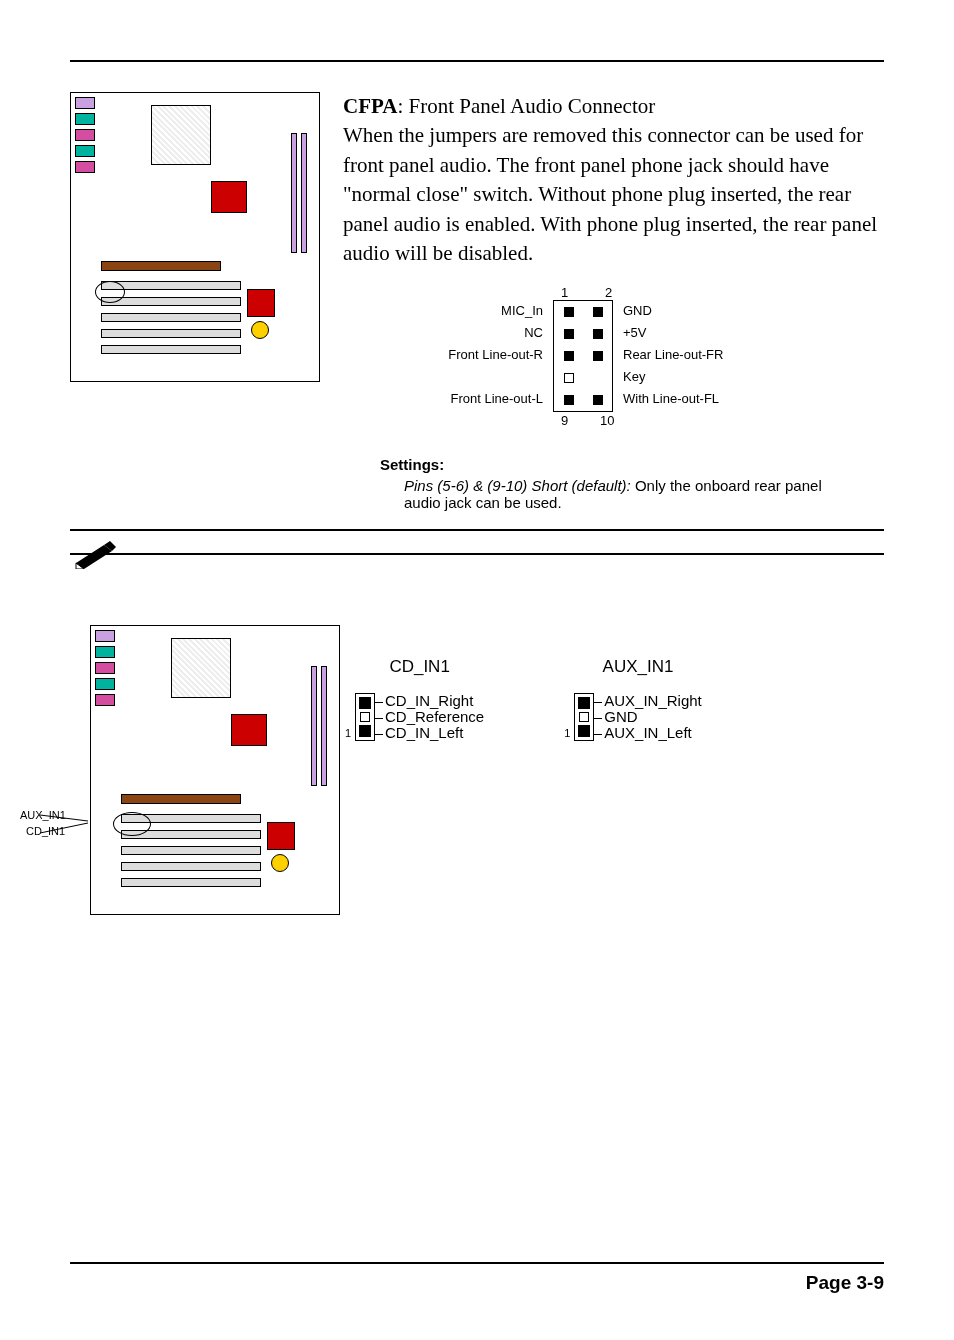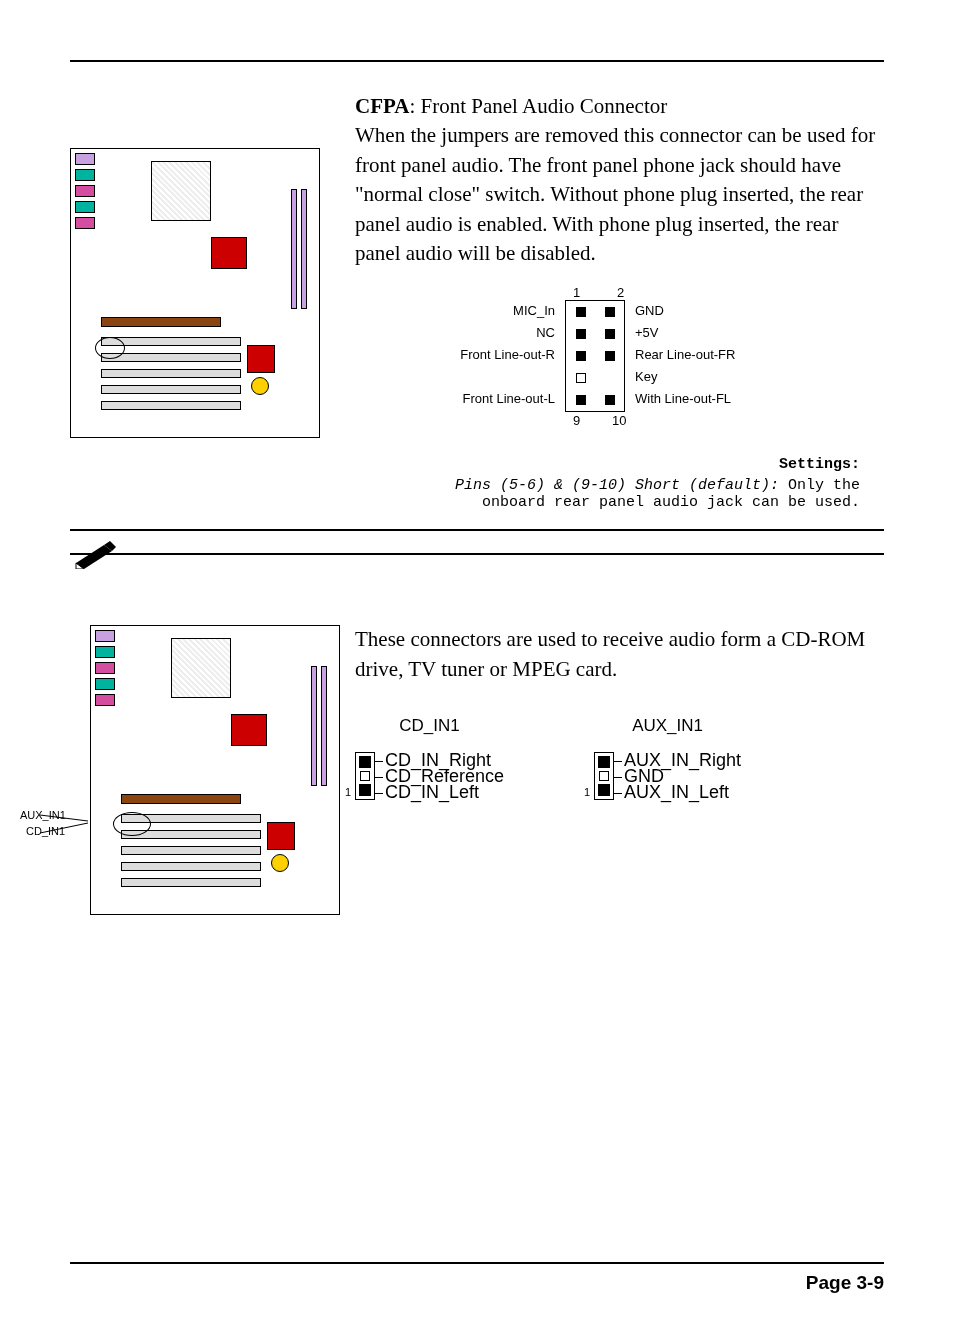--- a/index.html
+++ b/index.html
@@ -23,22 +23,22 @@
     font-size: 22px;
     margin-bottom: 4px;
   }
   .header-rule {
     border: none;
     border-top: 2px solid #000;
     margin-bottom: 30px;
   }
   .section-top {
     display: flex;
-    gap: 30px;
-    align-items: flex-end;
+    gap: 18px;
+    align-items: flex-start;
   }
   .mobo-diagram {
     width: 255px;
     flex-shrink: 0;
   }
   .text-col {
     flex: 1;
     font-size: 21px;
     line-height: 1.4;
   }
@@ -74,23 +74,22 @@
   }
   .pin.filled { background: #000; }
   .label-left { position: absolute; text-align: right; width: 160px; }
   .label-right { position: absolute; left: 240px; }
   .label-num { position: absolute; font-size: 13px; }
   
   
   .settings {
     margin: 18px 0 0 310px;
     width: 480px;
-    font-family: Liberation Mono, monospace;
+    font-family: Liberation Sans, sans-serif;
     font-size: 15px;
-    text-align: right;
   }
   .settings .heading { font-weight: bold; }
   .settings p { margin: 4px 0 10px 24px; }
   .settings .italic { font-style: italic; }
   
   
   .note-box {
     margin-top: 18px;
     border-top: 2px solid #000;
     border-bottom: 2px solid #000;
@@ -135,21 +134,21 @@
     position: relative;
   }
   .conn-pin {
     width: 12px; height: 12px; background: #000;
   }
   .conn-pin.open { background: #fff; border: 1px solid #000; width: 10px; height: 10px; margin: 1px; }
   .conn-labels {
     margin-left: 10px;
     display: flex;
     flex-direction: column;
-    font-size: 18px;
+    font-size: 15px;
     line-height: 16px;
   }
   .conn-labels span::before {
     content: "";
     display: inline-block;
     width: 8px;
     border-top: 1px solid #000;
     vertical-align: middle;
     margin-right: 2px;
     margin-left: -10px;
@@ -324,21 +323,20 @@
         <div class="conn-highlight" style="left:22px;top:186px;width:38px;height:24px;"></div>
       </div>
       <svg style="position:absolute;left:-30px;top:186px;" width="60" height="40">
         <line x1="48" y1="10" x2="0" y2="4" stroke="#000"></line>
         <line x1="48" y1="12" x2="0" y2="22" stroke="#000"></line>
       </svg>
       <div style="position:absolute;left:-50px;top:184px;font-family:Arial,sans-serif;font-size:11px;">AUX_IN1</div>
       <div style="position:absolute;left:-44px;top:200px;font-family:Arial,sans-serif;font-size:11px;">CD_IN1</div>
     </div>
     <div class="text-col">
-      <p>These connectors are used to receive audio form a CD-ROM drive, TV tuner or MPEG card.</p>
 
       <div class="conn-row">
 
         <div class="conn-block">
           <div class="conn-title">CD_IN1</div>
           <div class="conn-pins-wrap">
             <span class="pin1-label">1</span>
             <div class="conn-box">
               <div class="conn-pin"></div>
               <div class="conn-pin open"></div>

